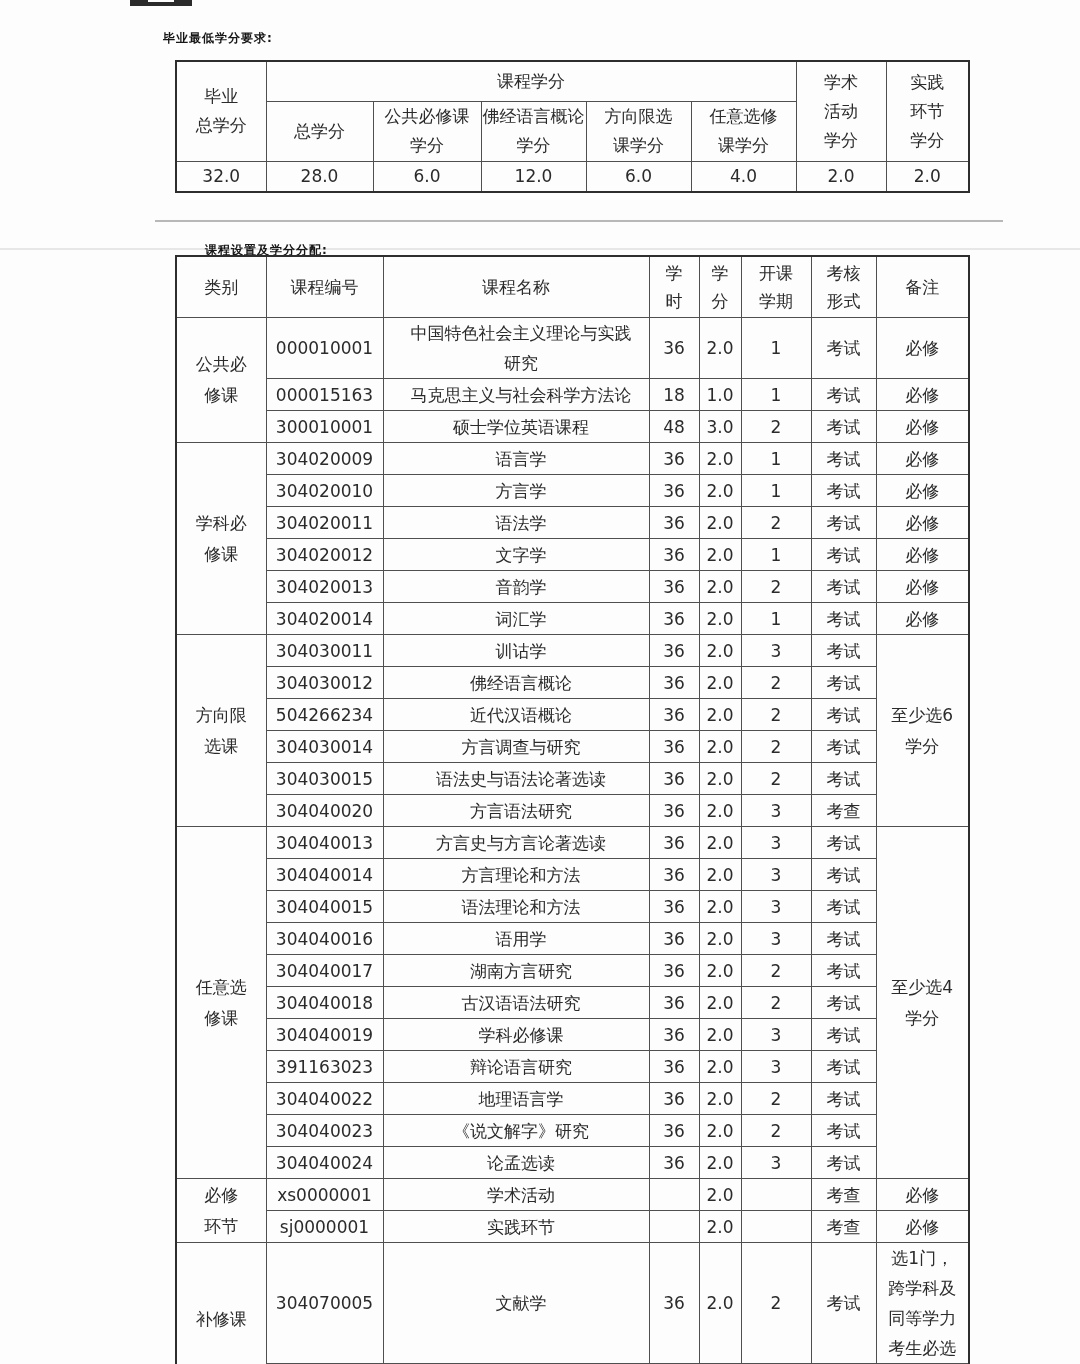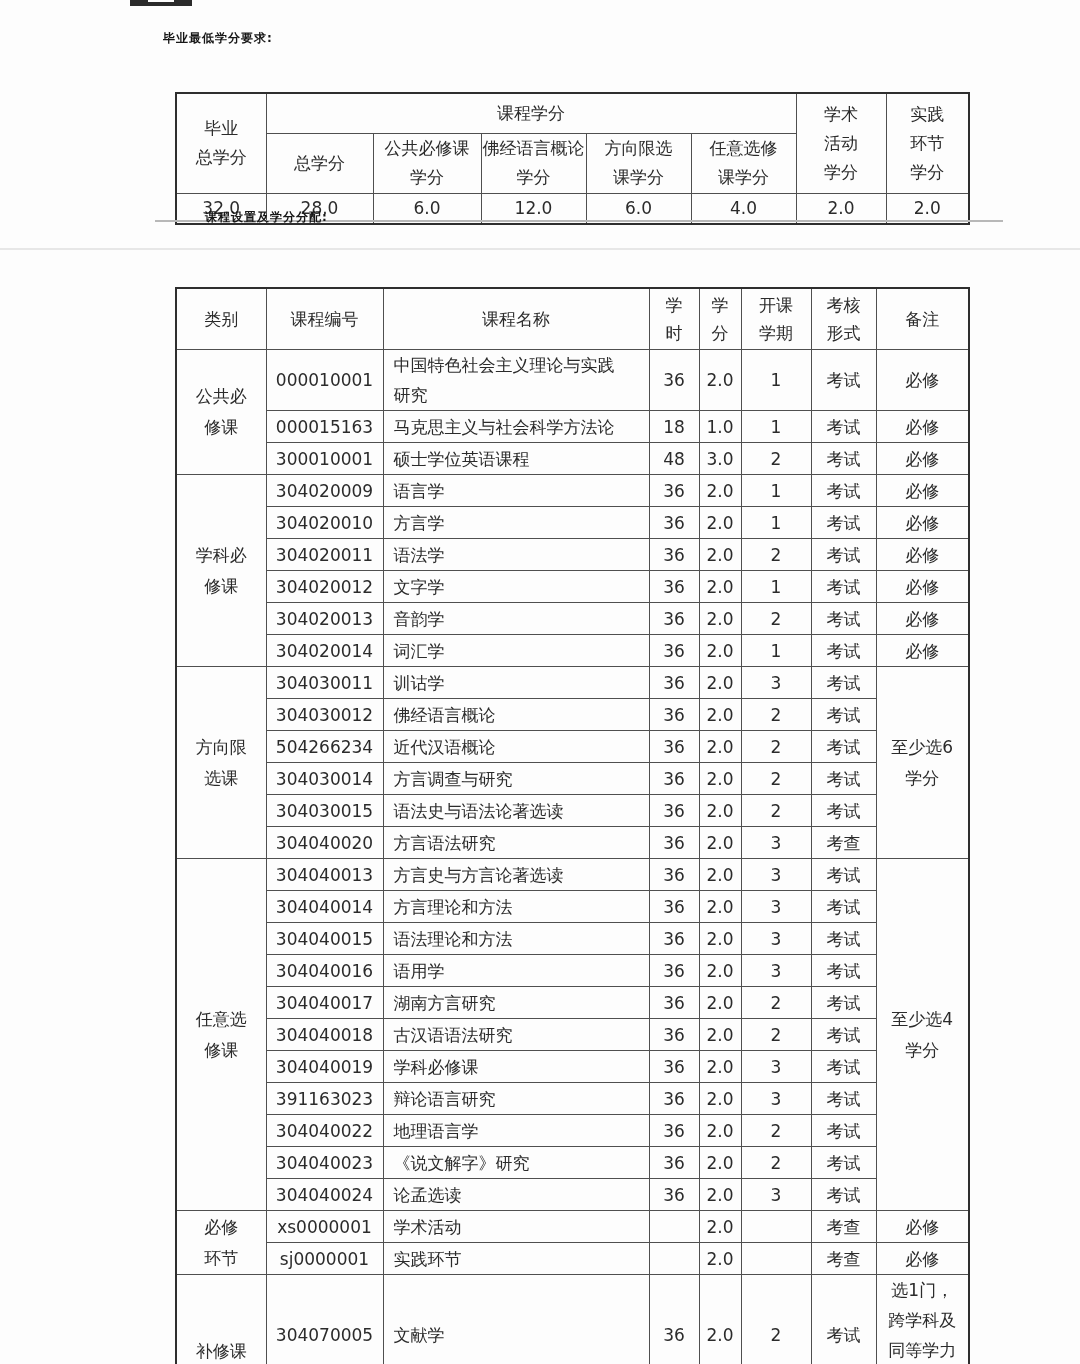--- a/index.html
+++ b/index.html
@@ -30,39 +30,38 @@
   }
   .heading{
     position:absolute;
     font-weight:bold;
     font-size:12px;
     color:#161616;
     letter-spacing:1px;
     white-space:nowrap;
   }
   .heading-1{ left:163px; top:30px; }
-  .heading-2{ left:205px; top:209px; }
+  .heading-2{ left:205px; top:242px; }
   .sep-line{
     position:absolute;
     left:155px; top:220px;
     width:848px; height:2px;
     background:#b8b8b8;
   }
   .sep-line-faint{
     position:absolute;
     left:0; top:248px;
     width:1080px; height:2px;
     background:#e7e7e7;
   }
   table{
     border-collapse:collapse;
     table-layout:fixed;
     position:absolute;
     background:transparent;
-    margin-top:32px;
   }
   td,th{
     border:1px solid #4f4f4f;
     font-weight:normal;
     font-size:17px;
     text-align:center;
     vertical-align:middle;
     white-space:pre-line;
     line-height:30px;
     padding:0;
@@ -79,21 +78,21 @@
   .t1 .vrow{ height:16px; }
   .t1 td{ line-height:29px; }
   .t2{
     left:175px; top:255px;
     width:793px;
     border:2px solid #2e2e2e;
   }
   .t2 thead th{ height:60px; line-height:28px; }
   .t2 td{ height:31px; }
   .t2 td.name{
-    text-align:left;
+    text-align:center;
     padding-left:10px;
   }
   .t2 td.cat{ line-height:31px; }
 </style>
 </head>
 <body>
 
 <div class="page">
 
   <div class="top-fragment"></div>

